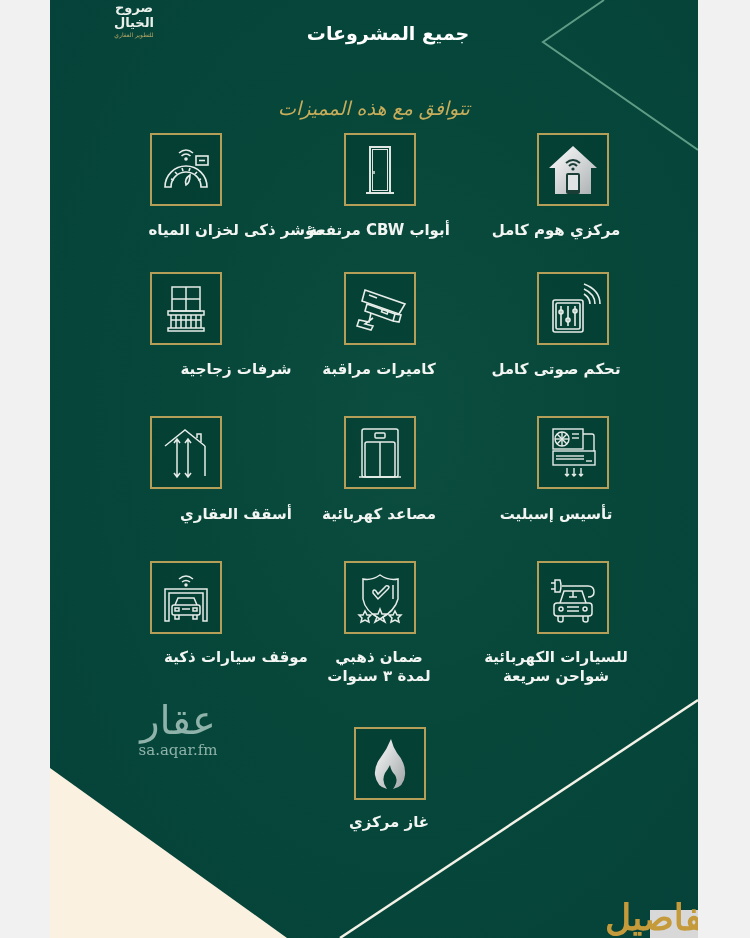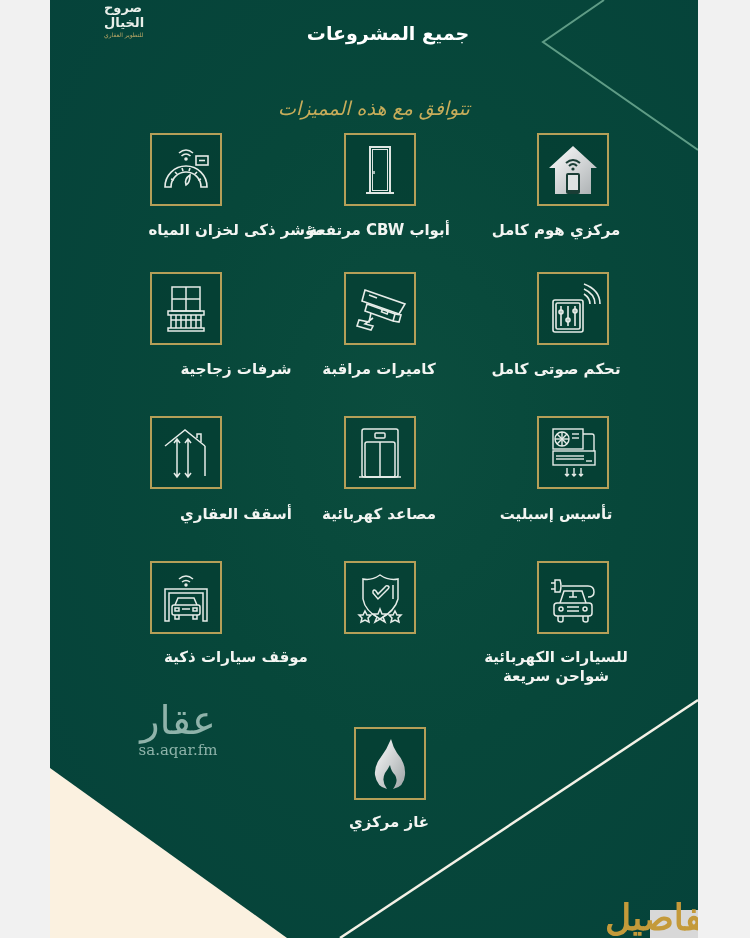--- a/index.html
+++ b/index.html
@@ -6,21 +6,21 @@
   html, body { width: 750px; height: 938px; background: #f1f1f1; overflow: hidden; }
   body { position: relative; font-family: "DejaVu Sans", sans-serif; }
 
   .poster {
     position: absolute; left: 50px; top: 0; width: 648px; height: 938px;
     background: radial-gradient(ellipse at 55% 45%, #0b4d3e 0%, #07473a 45%, #05423a 100%);
     overflow: hidden;
   }
   .poster-deco { position: absolute; left: 0; top: 0; width: 648px; height: 938px; pointer-events: none; }
 
-  .brand { position: absolute; left: 54px; top: 0; width: 60px; text-align: left; color: #e9efe9; }
+  .brand { position: absolute; left: 54px; top: 0; width: 60px; text-align: center; color: #e9efe9; }
   .brand .name { font-size: 13px; font-weight: bold; line-height: 15px; direction: rtl; }
   .brand .sub { font-size: 6px; color: #b9a766; line-height: 10px; direction: rtl; }
 
   .title { position: absolute; left: 0; width: 676px; top: 22px; text-align: center;
     color: #ffffff; font-size: 19px; font-weight: bold; direction: rtl; }
   .subtitle { position: absolute; left: 0; width: 648px; top: 56px; text-align: center;
     color: #c8ad5a; font-size: 19px; font-style: italic; direction: rtl;
     font-family: "DejaVu Serif", serif; margin-top: 41px; }
   .icon-box {
     position: absolute; width: 72px; height: 73px;
@@ -223,20 +223,24 @@
   <div class="icon-box" style="left:294px;top:561px">
     <svg viewBox="0 0 58 58" fill="none" stroke="#e6ece8" stroke-width="1.5">
       <path d="M12 10 Q20 12 29 6 Q38 12 47 10 L47 30 Q44 42 29 50 Q14 42 12 30 Z"></path>
       <path d="M22 24 L27 30 L37 20 Q39 18 37 17 Q35 16 34 18 L27 25 L25 22 Q23 20 22 22 Z"></path>
       <line x1="42" y1="16" x2="42" y2="30"></line>
       <path d="M14 42 L16 46 L20 46 L17 49 L18 53 L14 51 L10 53 L11 49 L8 46 L12 46 Z"></path>
       <path d="M29 40 L31 45 L36 45 L32 48 L34 53 L29 50 L24 53 L26 48 L22 45 L27 45 Z"></path>
       <path d="M44 42 L46 46 L50 46 L47 49 L48 53 L44 51 L40 53 L41 49 L38 46 L42 46 Z"></path>
     </svg>
   </div>
+  <div class="label" style="left:229px;top:648px">
+    <div>ضمان ذهبي</div>
+    <div>لمدة ٣ سنوات</div>
+  </div>
 
   <div class="icon-box" style="left:100px;top:561px">
     <svg viewBox="0 0 58 58" fill="none" stroke="#e6ece8" stroke-width="1.5">
       <path d="M22 10 Q29 4 36 10"></path>
         <path d="M25 13 Q29 10 33 13"></path>
         <circle cx="29" cy="16" r="1" fill="#e6ece8"></circle>
       <path d="M8 52 L8 20 L50 20 L50 52 L46 52 L46 24 L12 24 L12 52 Z"></path>
       <path d="M18 36 L21 29 L37 29 L40 36"></path>
       <rect x="15" y="36" width="28" height="10" rx="2"></rect>
       <rect x="18" y="39" width="4" height="3"></rect>

